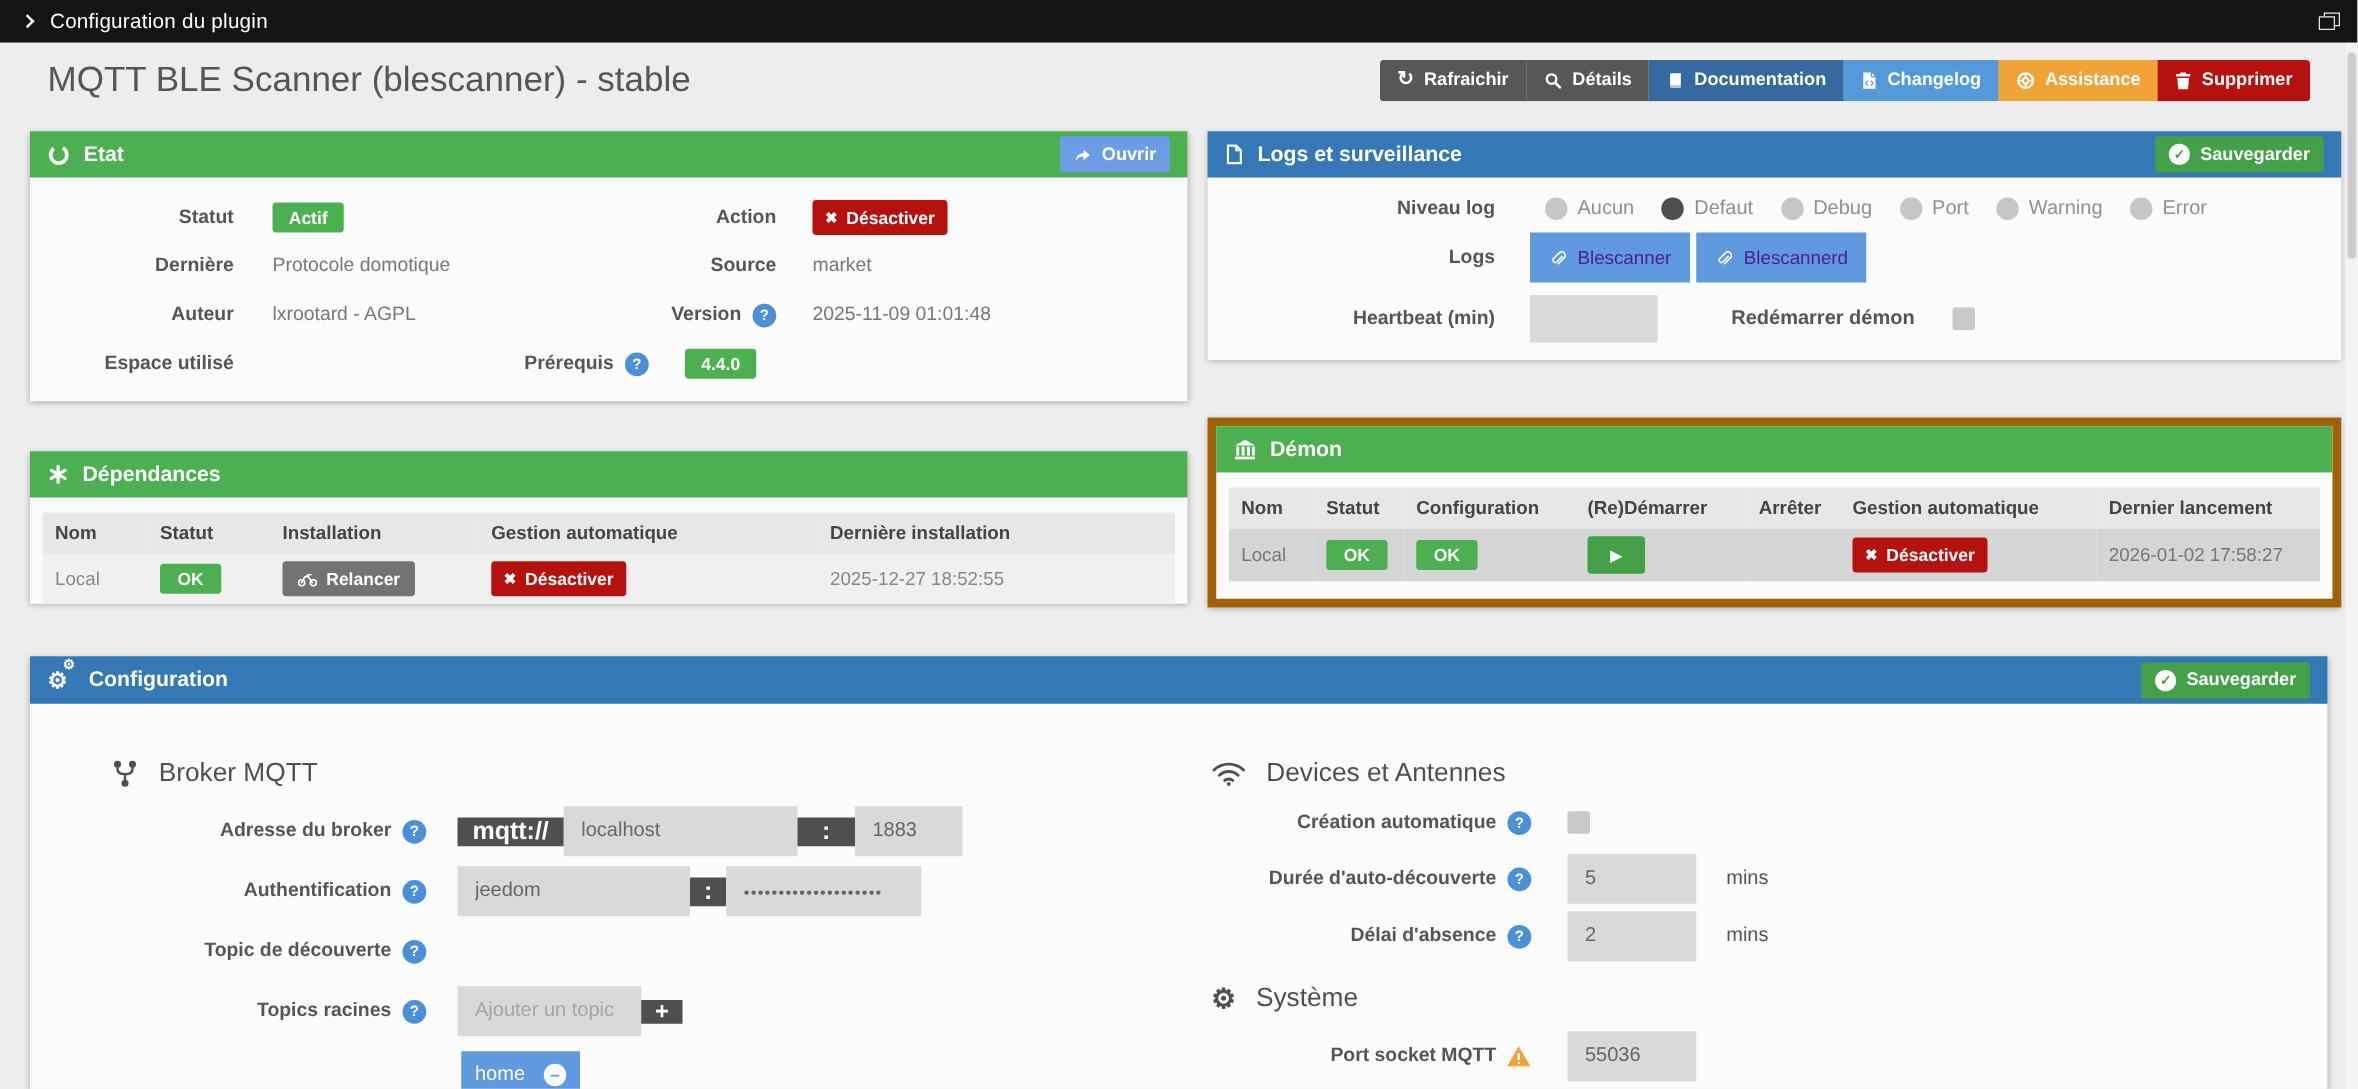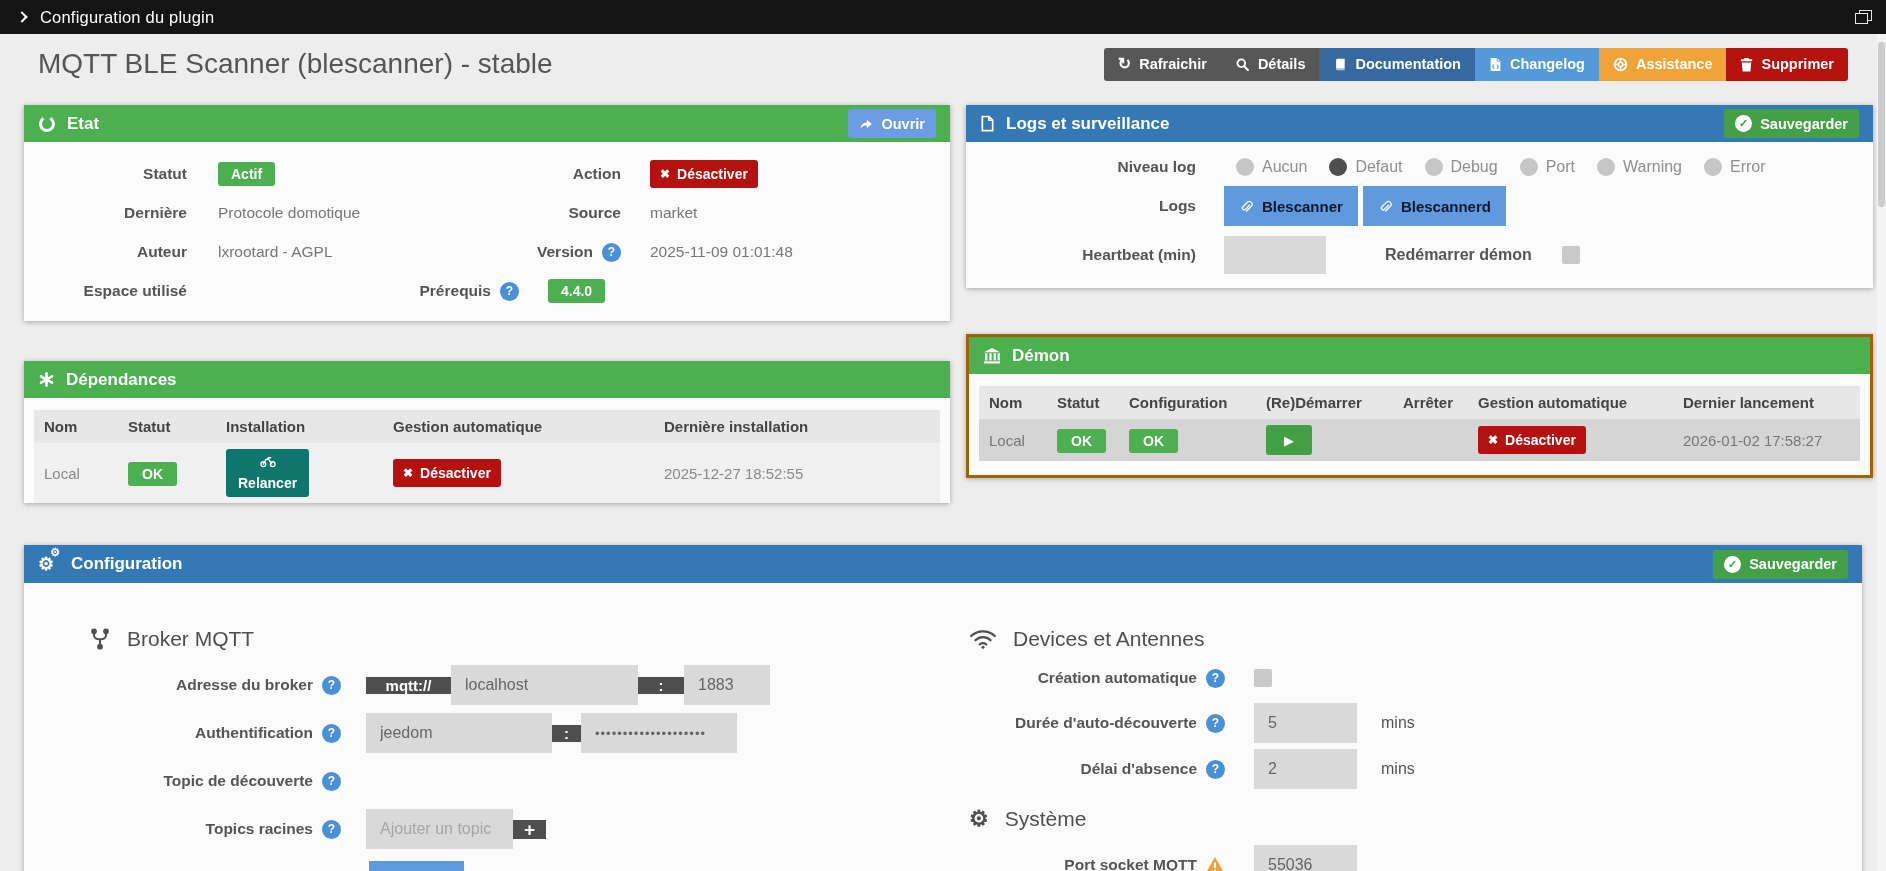--- a/index.html
+++ b/index.html
@@ -43,64 +43,64 @@
   .check-circ { width:17px; height:17px; border-radius:50%; background:#fff; color:#43a047; font-size:11px; font-weight:bold; display:inline-flex; align-items:center; justify-content:center; }
 
   
   .etat-body { padding:14px 0 12px; display:grid; grid-template-columns:163px 332px 102px 1fr; row-gap:3px; }
   .ecell { display:flex; align-items:center; min-height:36px; font-size:15.5px; }
   .elabel { justify-content:flex-end; font-weight:bold; color:#555; text-align:right; }
   .evalue { padding-left:31px; color:#777; }
   .evalue.r { padding-left:29px; }
   .badge { background:#4caf50; color:#fff; font-weight:bold; font-size:14px; padding:4px 13px; border-radius:3px; }
   .btn-red { background:#b5120f; color:#fff; font-weight:bold; font-size:14px; padding:6px 10px; border-radius:3px; border:none; display:inline-flex; align-items:center; gap:7px; font-family:inherit; cursor:pointer; }
-  .btn-orange { background:#0f766e; color:#fff; font-weight:bold; font-size:14px; padding:6px 12px; border-radius:3px; border:none; display:inline-flex; align-items:center; gap:7px; font-family:inherit; cursor:pointer;flex-direction:column; }
+  .btn-orange { background:#737373; color:#fff; font-weight:bold; font-size:14px; padding:6px 12px; border-radius:3px; border:none; display:inline-flex; align-items:center; gap:7px; font-family:inherit; cursor:pointer; }
   .xmark { font-size:12px; line-height:1; }
   .q { width:19px; height:19px; border-radius:50%; background:#4a90d9; color:#fff; font-size:12px; font-weight:bold; display:inline-flex; align-items:center; justify-content:center; margin-left:9px; flex:none; }
 
   
   .logs-body { padding:16px 0 14px; }
   .lrow { display:flex; align-items:center; margin-bottom:10px; }
   .llabel { width:230px; text-align:right; font-weight:bold; color:#555; font-size:15.5px; flex:none; }
   .radios { margin-left:40px; display:flex; align-items:center; gap:22px; }
   .radio { display:inline-flex; align-items:center; gap:8px; color:#8f8f8f; font-size:16px; cursor:pointer; }
   .rdot { width:18px; height:18px; border-radius:50%; background:#c6c6c6; flex:none; }
   .radio.sel .rdot { background:#4e4e4e; }
   .lbtns { margin-left:28px; display:flex; gap:5px; }
-  .logbtn { background:#5e9add; color:#0f172a; border:none; height:40px; padding:0 15px; font-size:15px; font-weight:bold; display:inline-flex; align-items:center; gap:9px; font-family:inherit; cursor:pointer; }
+  .logbtn { background:#5e9add; color:#4c1d95; border:none; height:40px; padding:0 15px; font-size:15px; font-weight:normal; display:inline-flex; align-items:center; gap:9px; font-family:inherit; cursor:pointer; }
   .hb-input { margin-left:28px; width:102px; height:38px; background:#d9d9d9; border:none; padding:0 12px; font-size:16px; color:#666; font-family:inherit; }
   .restart-lbl { margin-left:59px; font-weight:bold; color:#555; font-size:16px; }
   .cbox { width:18px; height:18px; background:#c9c9c9; border-radius:2px; margin-left:30px; flex:none; cursor:pointer; }
 
   
   .tbl { width:calc(100% - 20px); margin:12px 10px 14px; border-collapse:collapse; font-size:15px; }
   .tbl th { background:#e7e7e7; color:#444; text-align:left; padding:8px 10px; white-space:nowrap; }
   .tbl td { background:#f0f0f0; color:#888; padding:6px 10px; height:36px; white-space:nowrap; }
   .tbl.dem td { background:#d5d5d5; color:#777; }
   .dep th:nth-child(1){width:84px} .dep th:nth-child(2){width:98px} .dep th:nth-child(3){width:167px} .dep th:nth-child(4){width:271px}
   .dem th:nth-child(1){width:68px} .dem th:nth-child(2){width:72px} .dem th:nth-child(3){width:137px} .dem th:nth-child(4){width:137px} .dem th:nth-child(5){width:75px} .dem th:nth-child(6){width:205px}
   .okbadge { background:#4caf50; color:#fff; font-weight:bold; font-size:14px; padding:4px 14px; border-radius:3px; }
   .playbtn { background:#43a047; border:none; color:#fff; width:46px; height:30px; border-radius:3px; font-size:13px; cursor:pointer; }
-  .demon-p { border:3px solid #a16207; }
+  .demon-p { border:7px solid #a16207; }
   .date { color:#8a8a8a; }
 
   
   .config { margin:28px 24px 0 24px; }
   .config-body { display:flex; padding-bottom:60px; }
   .cfg-l { width:919px; flex:none; }
   .cfg-r { flex:1; }
   .cfg-h { display:flex; align-items:center; gap:16px; font-size:21px; color:#4f4f4f; margin:44px 0 14px 65px; }
   .cfg-r .cfg-h { margin-left:26px; }
   .cfg-row { display:flex; align-items:center; margin-bottom:8px; min-height:40px; }
   .cfg-label { width:289px; text-align:right; font-weight:bold; color:#555; font-size:15.5px; flex:none; }
   .ctrl { margin-left:25px; display:flex; align-items:center; }
   .cfg-r .cfg-label { width:254px; }
   .cfg-r .ctrl { margin-left:29px; }
   .igroup { display:flex; height:40px; }
-  .ipfx { background:#4f4f4f; color:#fff; font-weight:bold; font-size:15px; display:flex; align-items:center; justify-content:center; flex:none; }
+  .ipfx { background:#4f4f4f; color:#fff; font-weight:bold; font-size:20px; display:flex; align-items:center; justify-content:center; flex:none; }
   .fld { background:#d9d9d9; border:none; height:40px; padding:0 14px; font-size:16px; color:#666; font-family:inherit; }
   .fld::placeholder { color:#a5a5a5; }
   .w-pfx{width:85px} .w-host{width:187px} .w-sep{width:46px} .w-port{width:86px}
   .w-user{width:186px} .w-sep2{width:29px} .w-pwd{width:156px; letter-spacing:1px; font-size:13px;}
   .w-topic{width:178px} .w-add{width:147px} .w-plus{width:33px; font-size:19px; cursor:pointer;}
   .w-num{width:103px}
   .tag { display:flex; align-items:center; justify-content:space-between; background:#5e9add; color:#fff; width:95px; height:38px; padding:0 11px; font-size:16px; margin:12px 0 0 345px; }
   .minus-circ { width:18px; height:18px; border-radius:50%; background:#fff; color:#5e9add; font-weight:bold; font-size:13px; display:inline-flex; align-items:center; justify-content:center; cursor:pointer; }
   .unit { margin-left:24px; color:#555; font-size:16px; }
   .warn { margin-left:8px; flex:none; display:inline-flex; }

